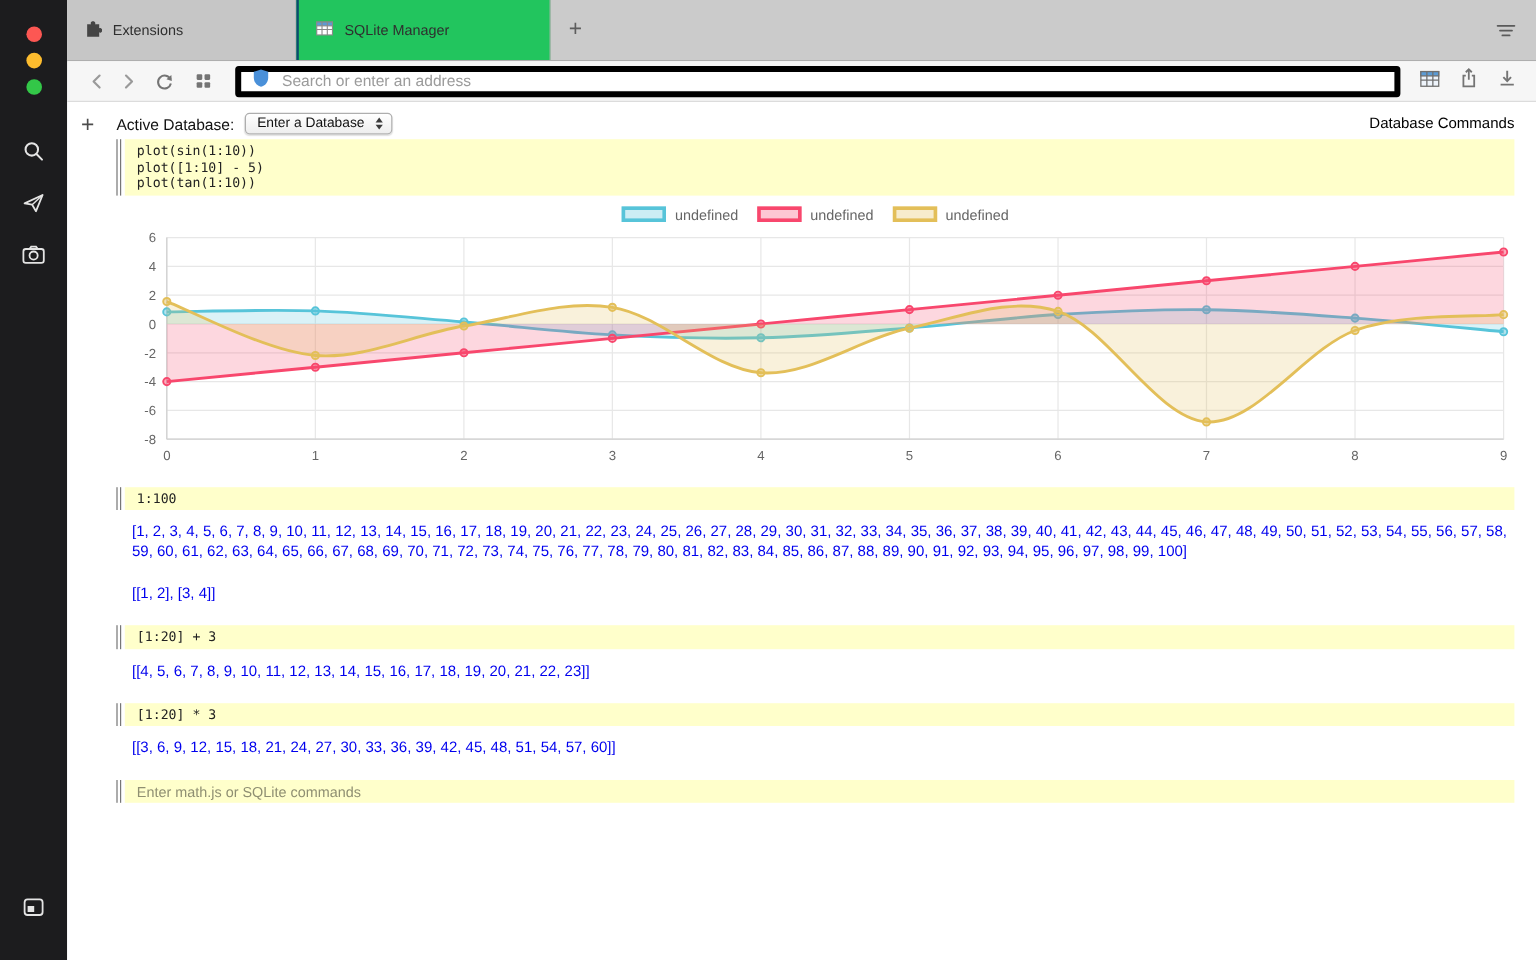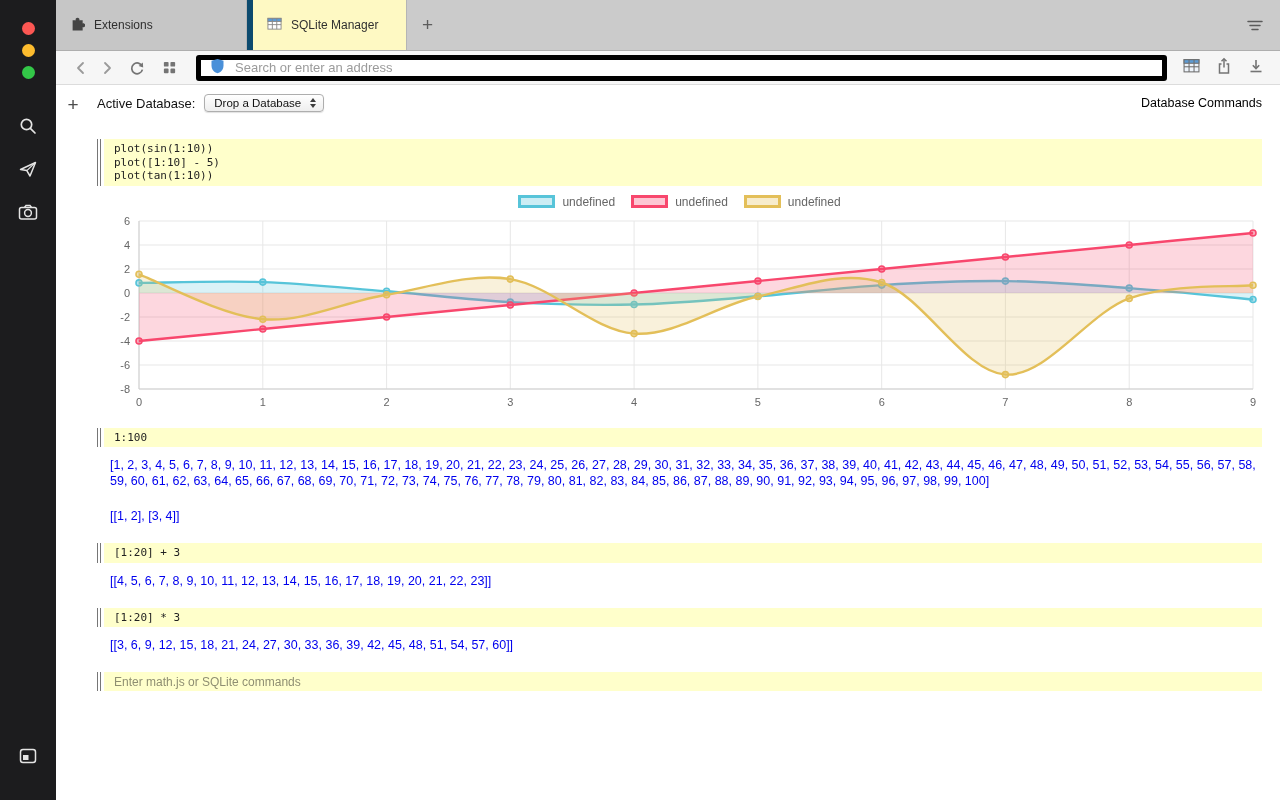--- a/index.html
+++ b/index.html
@@ -17,41 +17,41 @@
   .dock svg { display:block; }
 
   
   .main { flex:1; display:flex; flex-direction:column; min-width:0; }
 
   
   .tabstrip { height:51px; background:#cbcbcb; border-bottom:1px solid #aeaeae; display:flex; align-items:stretch; flex-shrink:0; }
   .tab { display:flex; align-items:center; gap:9px; padding:0 14px; font-size:12px; color:#2f2f2f;
          border-right:1px solid #b5b5b5; cursor:default; }
   .tab.inactive { background:#c6c6c6; width:191px; }
-  .tab.active { background:#fef9c3; width:160px; border-left:6px solid #0c4a6e; }
+  .tab.active { background:#22c55e; width:212px; border-left:2px solid #0c4a6e; }
   .newtab { display:flex; align-items:center; padding:0 15px; font-size:19px; color:#5d5d5d; }
   .tabmenu { margin-left:auto; display:flex; align-items:center; padding-right:16px; }
 
   
   .navbar { height:34px; background:#f6f6f6; border-bottom:1px solid #dcdcdc; display:flex; align-items:center; padding:0 12px; flex-shrink:0; }
   .nav-btn { display:flex; align-items:center; justify-content:center; width:26px; height:26px; }
   .addressbar { flex:1; height:26px; background:#fff; border:5px solid #000000; border-radius:3px;
                 display:flex; align-items:center; gap:8px; margin:0 16px 0 14px; padding:0 9px; }
   .addressbar input { flex:1; border:none; outline:none; font-size:13px; color:#333; background:transparent;
                       font-family:"Liberation Sans", sans-serif; }
   .addressbar input::placeholder { color:#9b9b9b; }
   .nav-right { display:flex; align-items:center; gap:16px; margin-right:4px; }
 
   
   .content { flex:1; display:flex; background:#fff; min-height:0; }
   .plus-strip { width:34px; padding-top:9px; text-align:center; flex-shrink:0; }
   .plus-strip span { font-size:19px; color:#4c4c4c; cursor:pointer; }
   .page { flex:1; padding:7px 18px 0 7px; min-width:0; }
 
-  .page-toolbar { display:flex; align-items:center; justify-content:space-between; padding:2px 0 27px 0; }
+  .page-toolbar { display:flex; align-items:center; justify-content:space-between; padding:2px 0 4px 0; }
   .tb-left { display:flex; align-items:center; gap:9px; }
   .tb-label { font-size:13px; color:#111; }
   .db-select { display:inline-flex; align-items:center; gap:9px; background:linear-gradient(#ffffff,#eeeeee);
                border:1px solid #aeaeae; border-radius:4px; padding:2px 7px 2px 9px; font-size:11.5px; color:#111;
                box-shadow:0 1px 1px rgba(0,0,0,.12); cursor:default; }
   .sel-arrows { display:inline-flex; flex-direction:column; gap:2px; }
   .sel-arrows i { display:block; width:0; height:0; border-left:3.5px solid transparent; border-right:3.5px solid transparent; }
   .sel-arrows i.up { border-bottom:4px solid #3c3c3c; }
   .sel-arrows i.down { border-top:4px solid #3c3c3c; }
   .db-commands { font-size:12.5px; color:#000000; cursor:pointer; }
@@ -218,21 +218,21 @@
     <div class="content">
       <div class="plus-strip">
         <span>+</span>
       </div>
       <div class="page">
 
         <div class="page-toolbar">
           <div class="tb-left">
             <span class="tb-label">Active Database:</span>
             <div class="db-select">
-              <span>Drop a Database</span>
+              <span>Enter a Database</span>
               <span class="sel-arrows">
                   <i class="up"></i>
                   <i class="down"></i>
                 </span>
             </div>
           </div>
           <span class="db-commands">Database Commands</span>
         </div>
 
         <div class="cmd-row">

